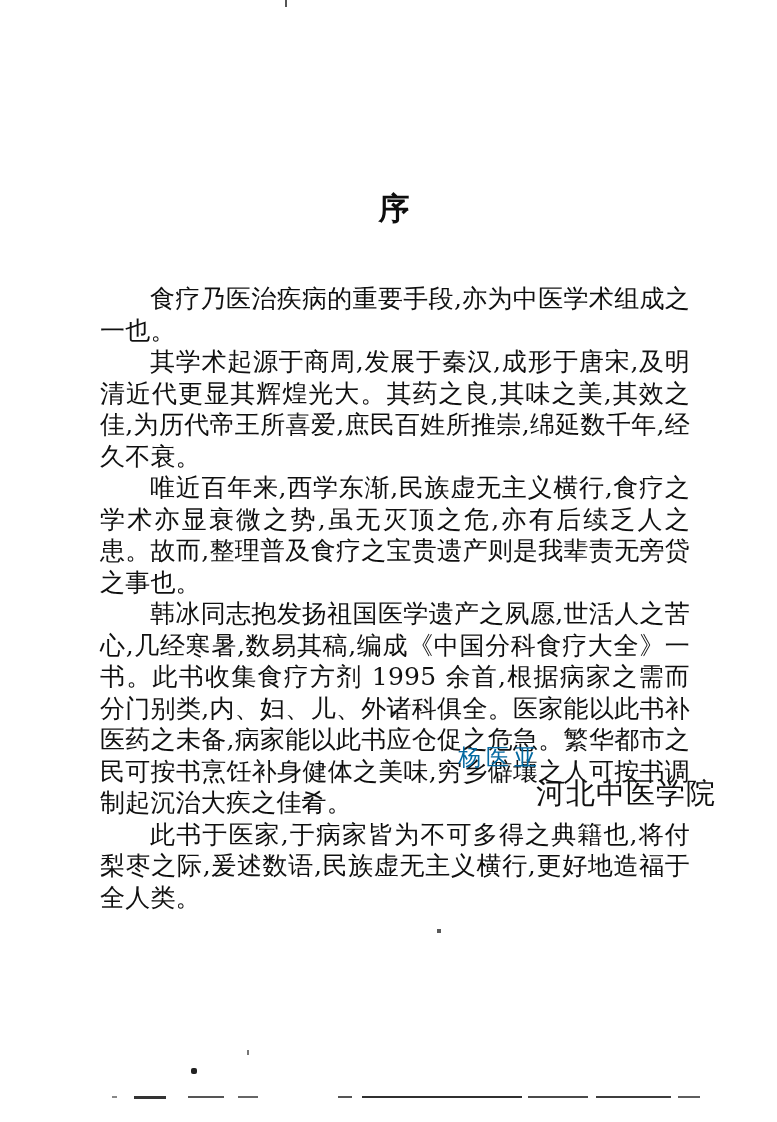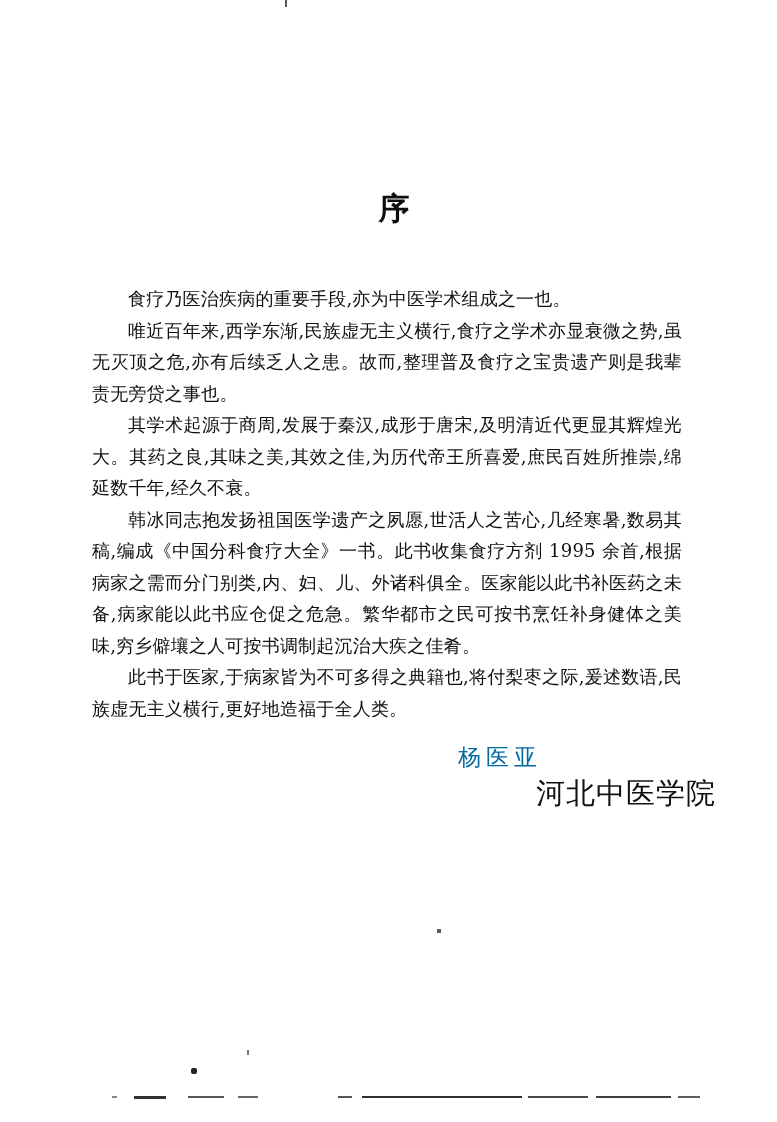--- a/index.html
+++ b/index.html
@@ -24,23 +24,23 @@
     width: 590px;
     text-align: center;
     font-size: 31px;
     font-weight: bold;
     letter-spacing: 2px;
     color: #0d0d0d;
   }
   .preface-body {
     position: absolute;
     top: 283px;
-    left: 92px;
+    left: 100px;
     width: 590px;
-    font-size: 18px;
+    font-size: 25px;
     line-height: 31.5px;
     letter-spacing: 0.2px;
     text-align: justify;
     color: #101010;
   }
   .preface-body p {
     margin: 0;
     padding: 0;
     text-indent: 2em;
   }
@@ -79,22 +79,22 @@
 </style>
 </head>
 <body>
 
 <div class="page">
 
   <div class="page-title">序</div>
 
   <div class="preface-body">
     <p>食疗乃医治疾病的重要手段,亦为中医学术组成之一也。</p>
+    <p>其学术起源于商周,发展于秦汉,成形于唐宋,及明清近代更显其辉煌光大。其药之良,其味之美,其效之佳,为历代帝王所喜爱,庶民百姓所推崇,绵延数千年,经久不衰。</p>
     <p>唯近百年来,西学东渐,民族虚无主义横行,食疗之学术亦显衰微之势,虽无灭顶之危,亦有后续乏人之患。故而,整理普及食疗之宝贵遗产则是我辈责无旁贷之事也。</p>
-    <p>其学术起源于商周,发展于秦汉,成形于唐宋,及明清近代更显其辉煌光大。其药之良,其味之美,其效之佳,为历代帝王所喜爱,庶民百姓所推崇,绵延数千年,经久不衰。</p>
     <p>韩冰同志抱发扬祖国医学遗产之夙愿,世活人之苦心,几经寒暑,数易其稿,编成《中国分科食疗大全》一书。此书收集食疗方剂 1995 余首,根据病家之需而分门别类,内、妇、儿、外诸科俱全。医家能以此书补医药之未备,病家能以此书应仓促之危急。繁华都市之民可按书烹饪补身健体之美味,穷乡僻壤之人可按书调制起沉治大疾之佳肴。</p>
     <p>此书于医家,于病家皆为不可多得之典籍也,将付梨枣之际,爰述数语,民族虚无主义横行,更好地造福于全人类。</p>
   </div>
 
   <div class="signature-author">杨医亚</div>
 
   <div class="signature-affiliation">河北中医学院</div>
 
   <div class="artifact a-top-mark"></div>
   <div class="artifact a-speck"></div>

